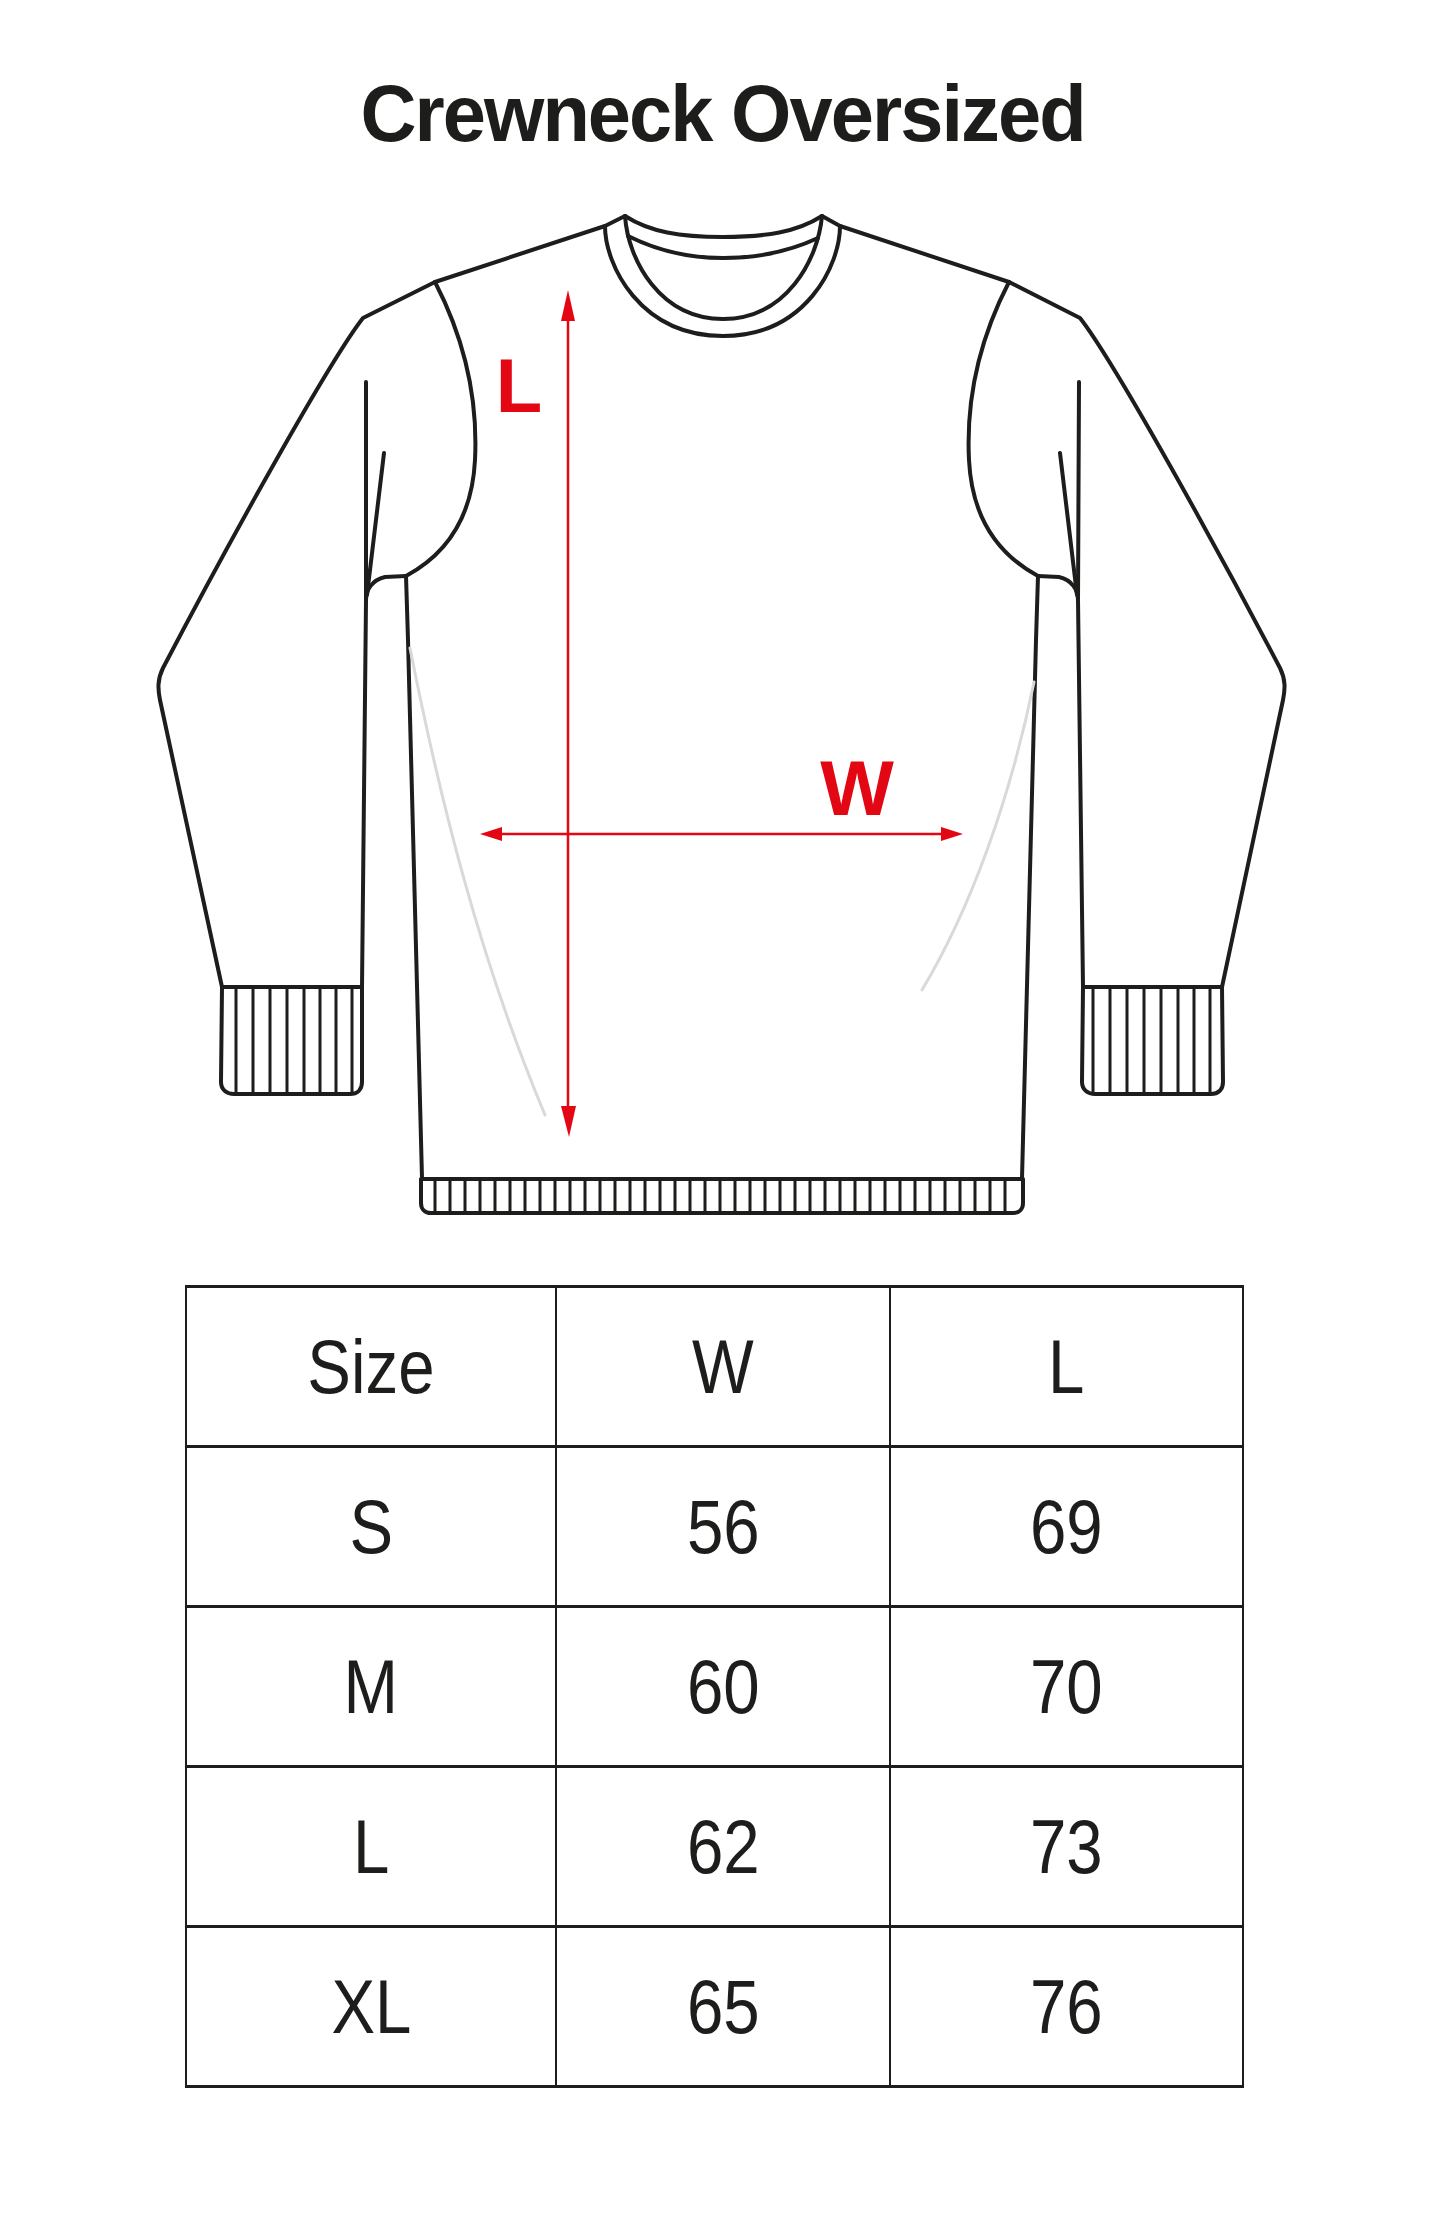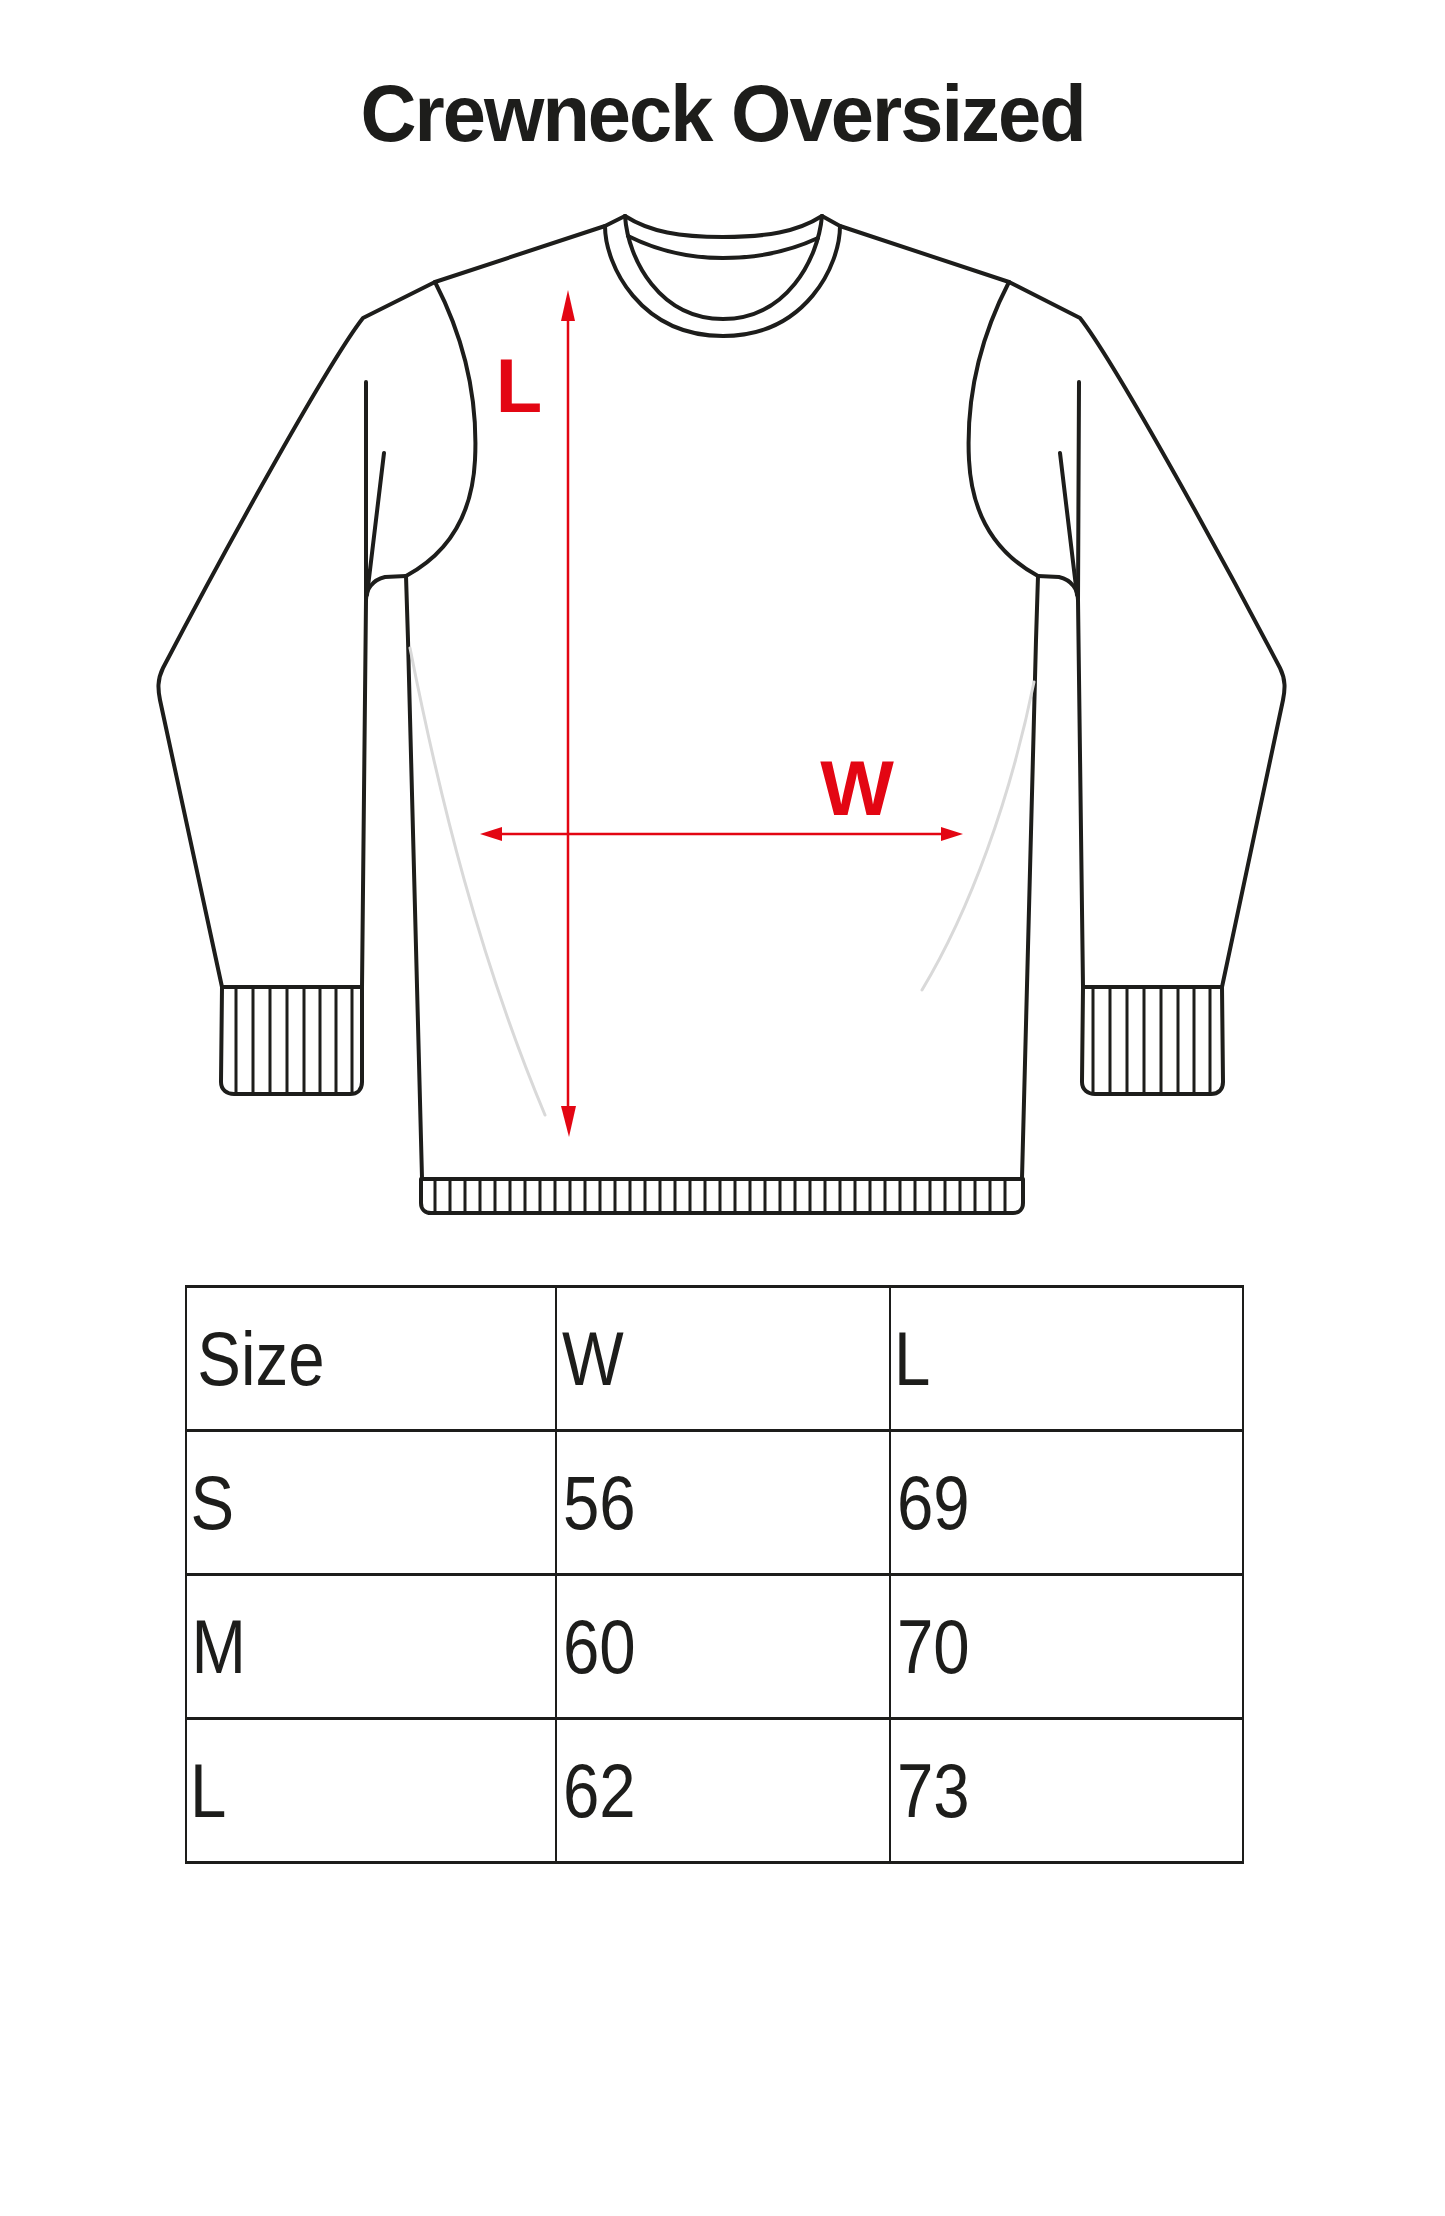--- a/index.html
+++ b/index.html
@@ -42,26 +42,26 @@
       width: 1057px;
       border-collapse: collapse;
       table-layout: fixed;
     }
     .size-table td {
       height: 141px;
       border-left: 2.5px solid #1d1d1b;
       border-right: 2.5px solid #1d1d1b;
       border-top: 3.5px solid #1d1d1b;
       border-bottom: 3.5px solid #1d1d1b;
-      text-align: left;
+      text-align: center;
       vertical-align: middle;
       font-size: 76px;
       line-height: 1;
       color: #1d1d1b;
-      padding: 0;
+      padding: 8px;
     }
     .size-table td .cell-text {
       display: inline-block;
       transform: scaleX(0.86);
     }
     .col-size { width: 370px; }
     .col-w { width: 334px; }
     .col-l { width: 353px; }
   </style>
 </head>
@@ -201,14 +201,19 @@
   <tr>
     <td><span class="cell-text">M</span></td>
     <td><span class="cell-text">60</span></td>
     <td><span class="cell-text">70</span></td>
   </tr>
   <tr>
     <td><span class="cell-text">L</span></td>
     <td><span class="cell-text">62</span></td>
     <td><span class="cell-text">73</span></td>
   </tr>
+  <tr>
+    <td><span class="cell-text">XL</span></td>
+    <td><span class="cell-text">65</span></td>
+    <td><span class="cell-text">76</span></td>
+  </tr>
 </tbody>
   </table>
 
 </body></html>

